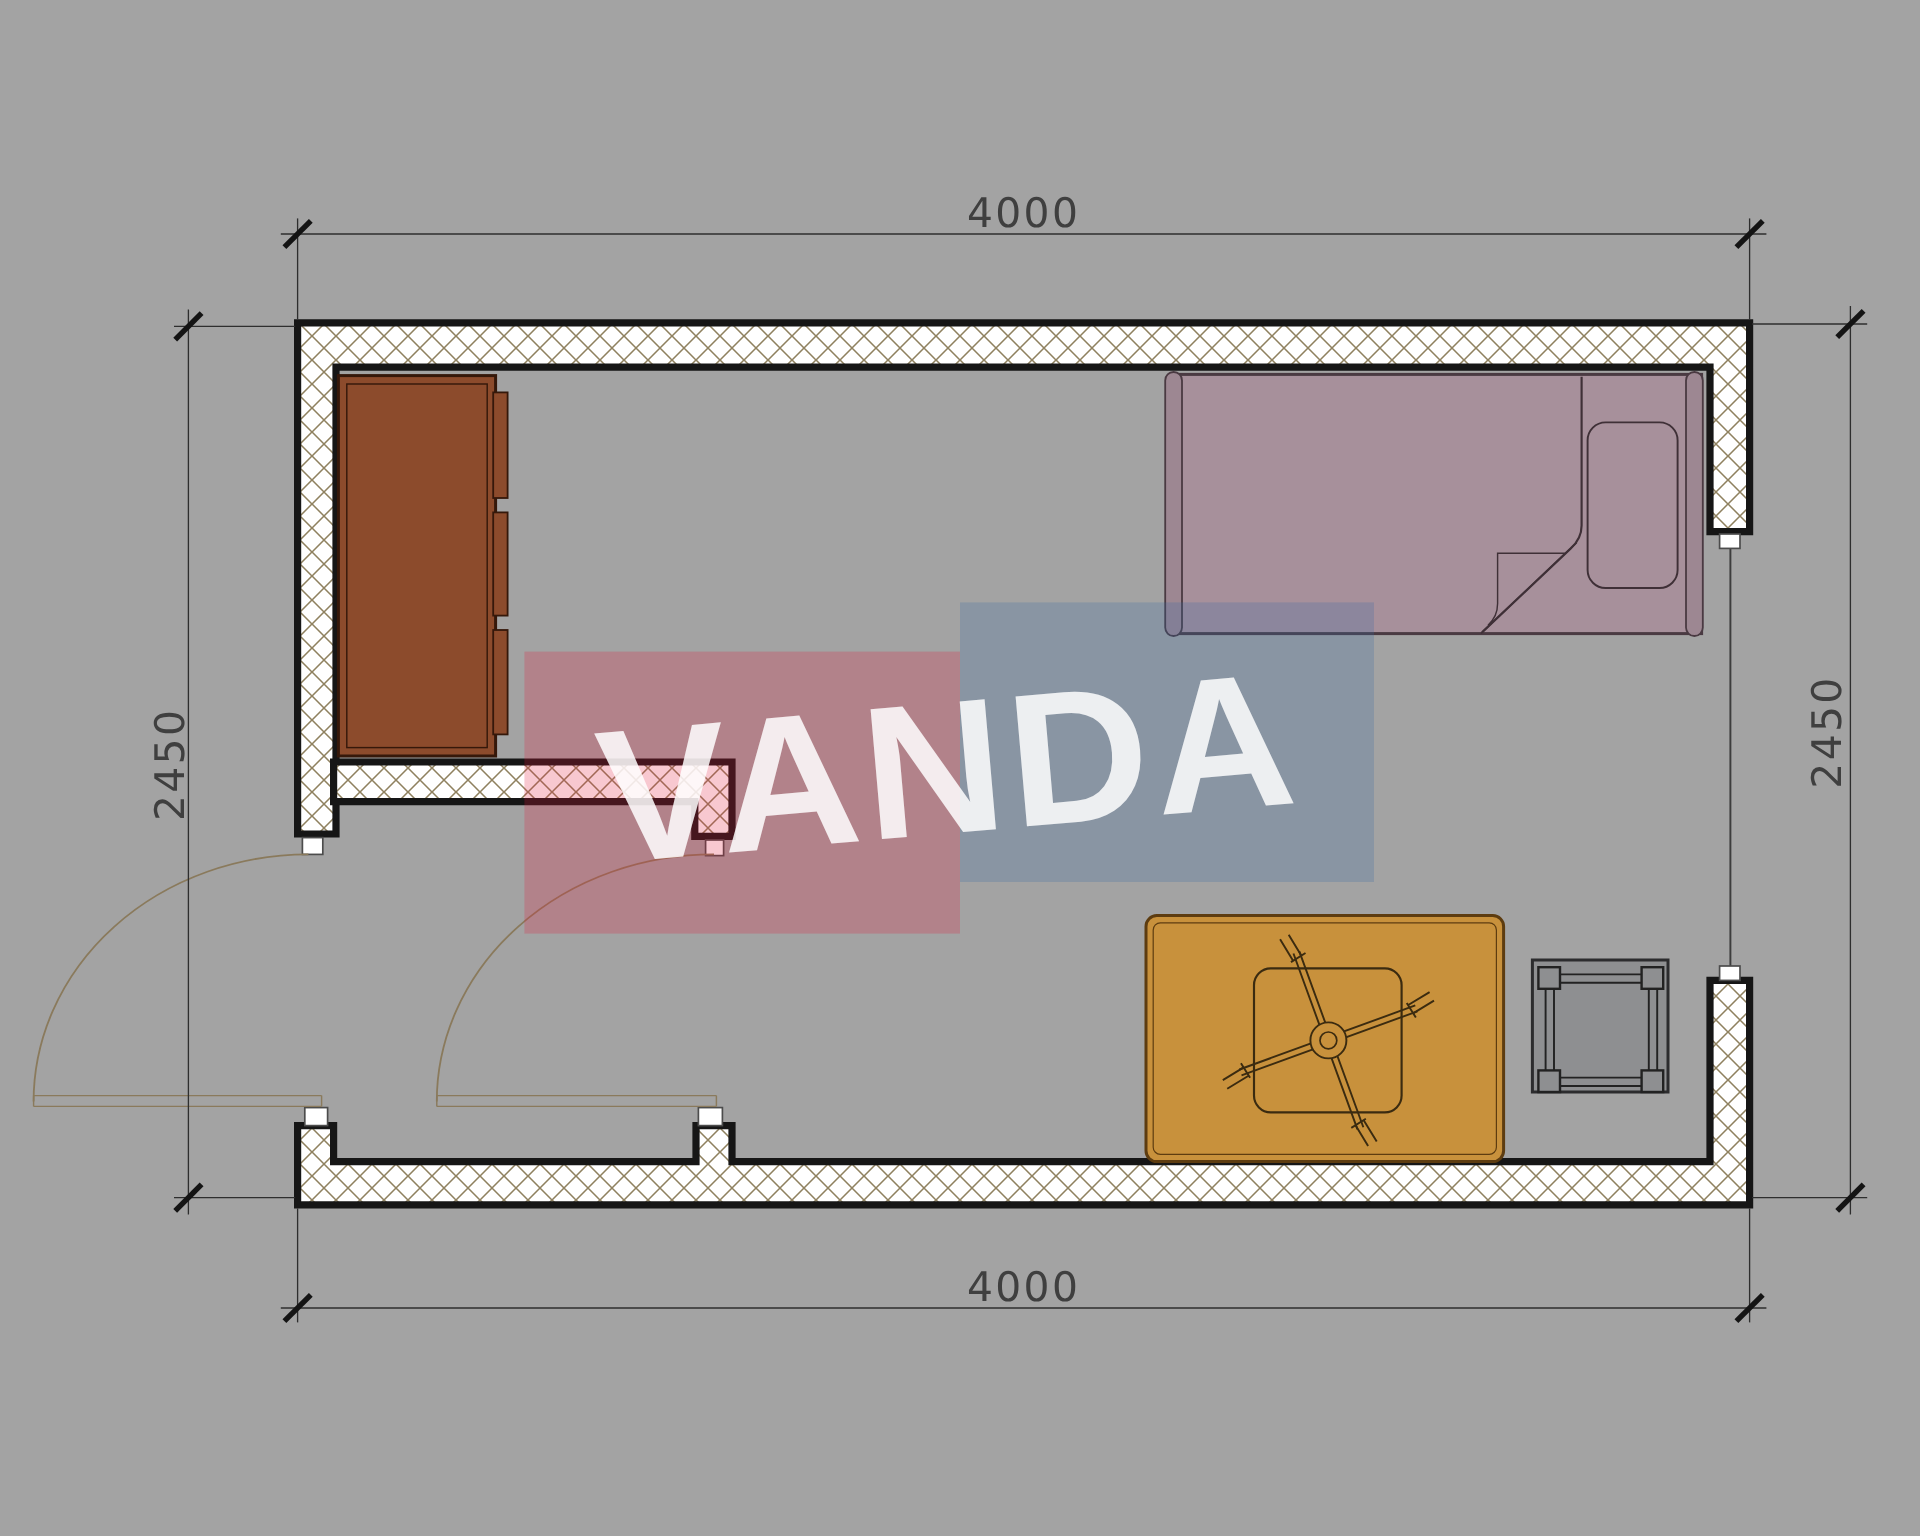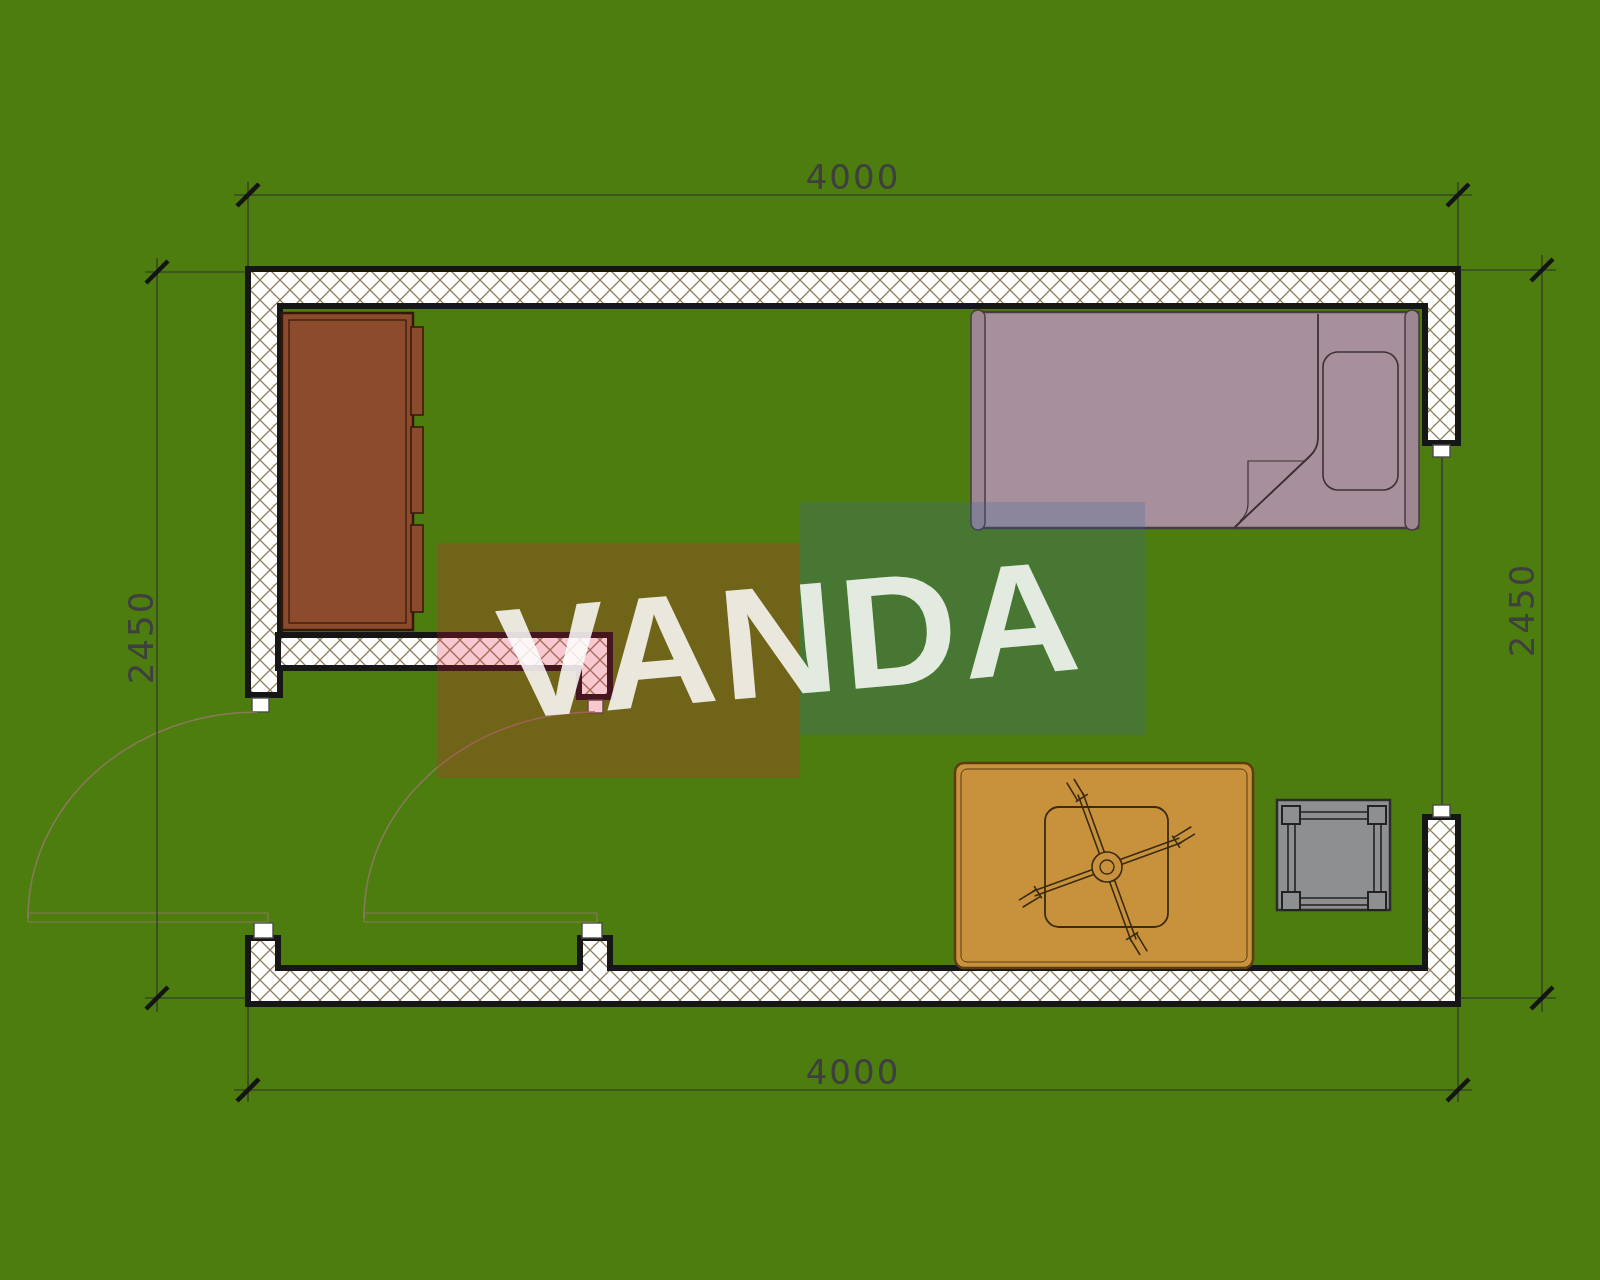--- a/index.html
+++ b/index.html
@@ -1,16 +1,16 @@
 <!DOCTYPE html>
 <html><head>
 <meta charset="utf-8">
 <style>
   html,body{margin:0;padding:0;background:#ffffff;}
-  .page{width:1600px;height:1280px;position:relative;background:#4d7c0f;overflow:hidden;text-decoration:underline;}
+  .page{width:1600px;height:1280px;position:relative;background:#a3a3a3;overflow:hidden;text-decoration:underline;}
   svg{display:block;}
   text.dim{font-family:"DejaVu Sans","Liberation Sans",sans-serif;font-size:34px;letter-spacing:2px;fill:#3f3f3f;font-weight:400;}
   text.wm{font-family:"Liberation Sans","DejaVu Sans",sans-serif;font-weight:bold;letter-spacing:4px;}
 </style>
 </head>
 <body>
 
 <div class="page">
 <svg width="1600" height="1280" viewBox="0 0 1600 1280">
   <defs>

